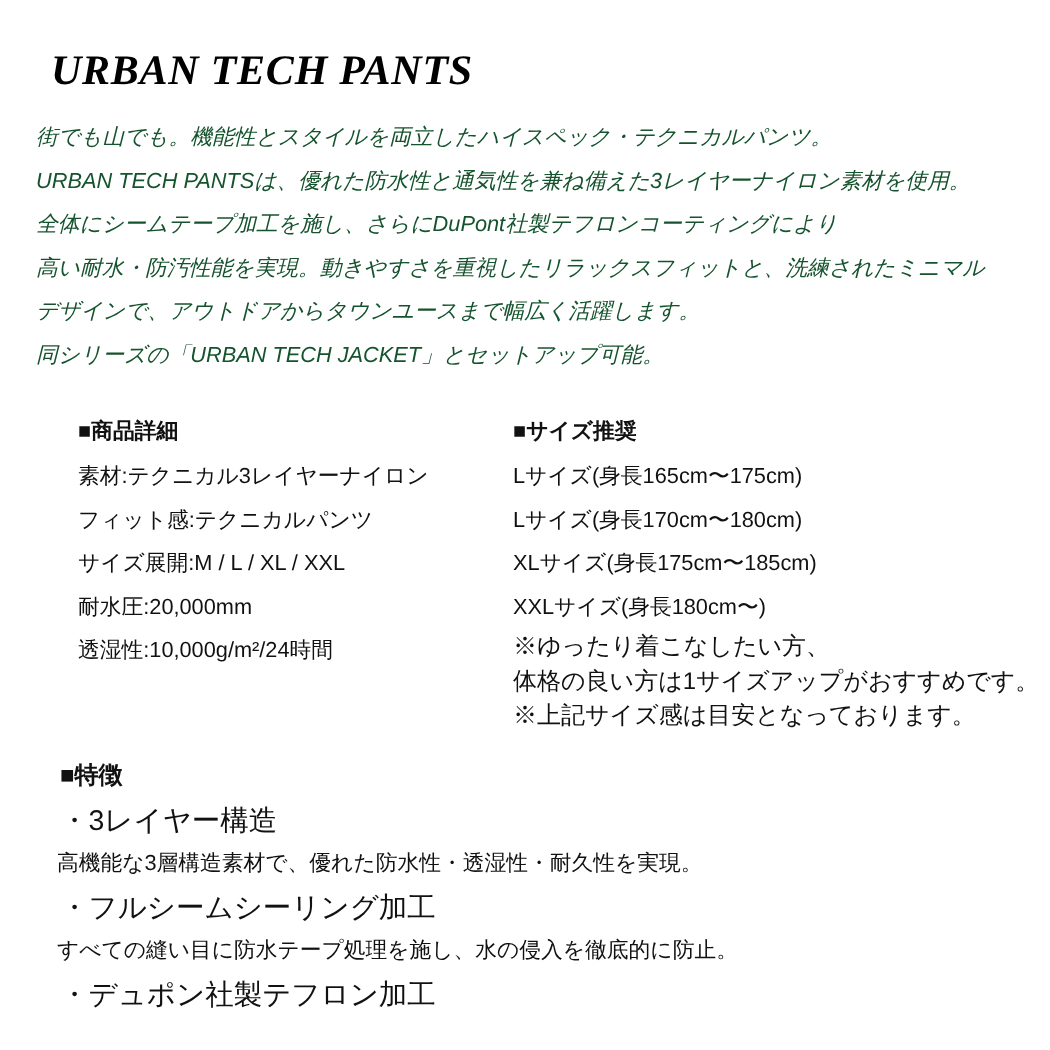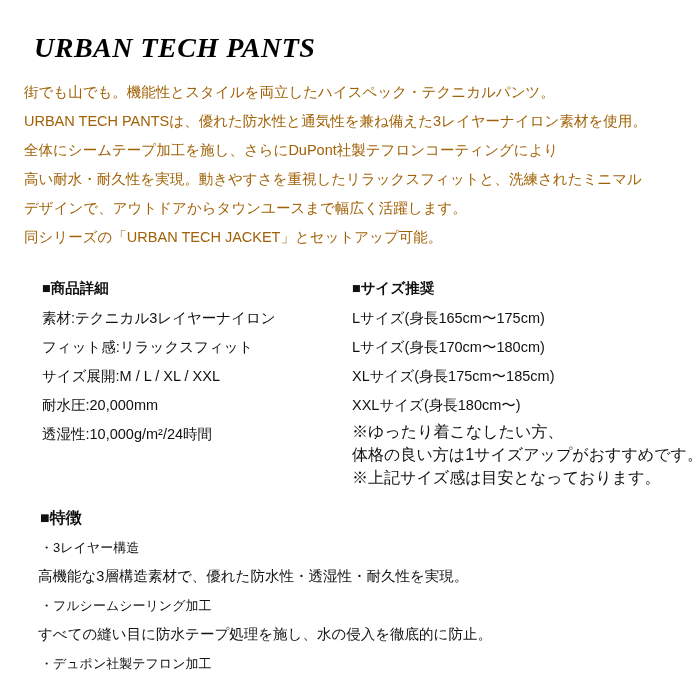--- a/index.html
+++ b/index.html
@@ -29,28 +29,28 @@
     letter-spacing: 0.5px;
     color: #000000;
     margin: 20px 0 14px 16px;
   }
   .intro {
     margin: 0 0 0 6px;
   }
   .intro .line {
     font-size: 14.5px;
     line-height: 29px;
-    color: #a16207;
+    color: #14532d;
     white-space: nowrap;
+    font-style: italic;
   }
   .spacer-1 { height: 22px; }
   .columns {
     display: flex;
-    margin-left: 24px;
-    justify-content: space-between;
+    margin-left: 34px;
   }
   .col-left {
     width: 290px;
   }
   .col-right {
     width: 330px;
   }
   .section-head {
     font-size: 14.5px;
     font-weight: bold;
@@ -72,21 +72,21 @@
     margin-left: 22px;
     margin-top: 14px;
   }
   .feat-head {
     font-size: 16px;
     font-weight: bold;
     line-height: 30px;
     white-space: nowrap;
   }
   .feat-item {
-    font-size: 13px;
+    font-size: 19px;
     line-height: 29px;
     white-space: nowrap;
   }
   .feat-desc {
     font-size: 14.5px;
     line-height: 29px;
     white-space: nowrap;
     margin-left: -2px;
   }
 </style>
@@ -94,33 +94,33 @@
 <body>
 
 <div class="page">
 
   <div class="title">URBAN TECH PANTS</div>
 
   <div class="intro">
     <div class="line">街でも山でも。機能性とスタイルを両立したハイスペック・テクニカルパンツ。</div>
     <div class="line">URBAN TECH PANTSは、優れた防水性と通気性を兼ね備えた3レイヤーナイロン素材を使用。</div>
     <div class="line">全体にシームテープ加工を施し、さらにDuPont社製テフロンコーティングにより</div>
-    <div class="line">高い耐水・耐久性を実現。動きやすさを重視したリラックスフィットと、洗練されたミニマル</div>
+    <div class="line">高い耐水・防汚性能を実現。動きやすさを重視したリラックスフィットと、洗練されたミニマル</div>
     <div class="line">デザインで、アウトドアからタウンユースまで幅広く活躍します。</div>
     <div class="line">同シリーズの「URBAN TECH JACKET」とセットアップ可能。</div>
   </div>
 
   <div class="spacer-1"></div>
 
   <div class="columns">
 
     <div class="col-left">
       <div class="section-head">■商品詳細</div>
       <div class="row">素材:テクニカル3レイヤーナイロン</div>
-      <div class="row">フィット感:リラックスフィット</div>
+      <div class="row">フィット感:テクニカルパンツ</div>
       <div class="row">サイズ展開:M / L / XL / XXL</div>
       <div class="row">耐水圧:20,000mm</div>
       <div class="row">透湿性:10,000g/m²/24時間</div>
     </div>
 
     <div class="col-right">
       <div class="section-head">■サイズ推奨</div>
       <div class="row">Lサイズ(身長165cm〜175cm)</div>
       <div class="row">Lサイズ(身長170cm〜180cm)</div>
       <div class="row">XLサイズ(身長175cm〜185cm)</div>

